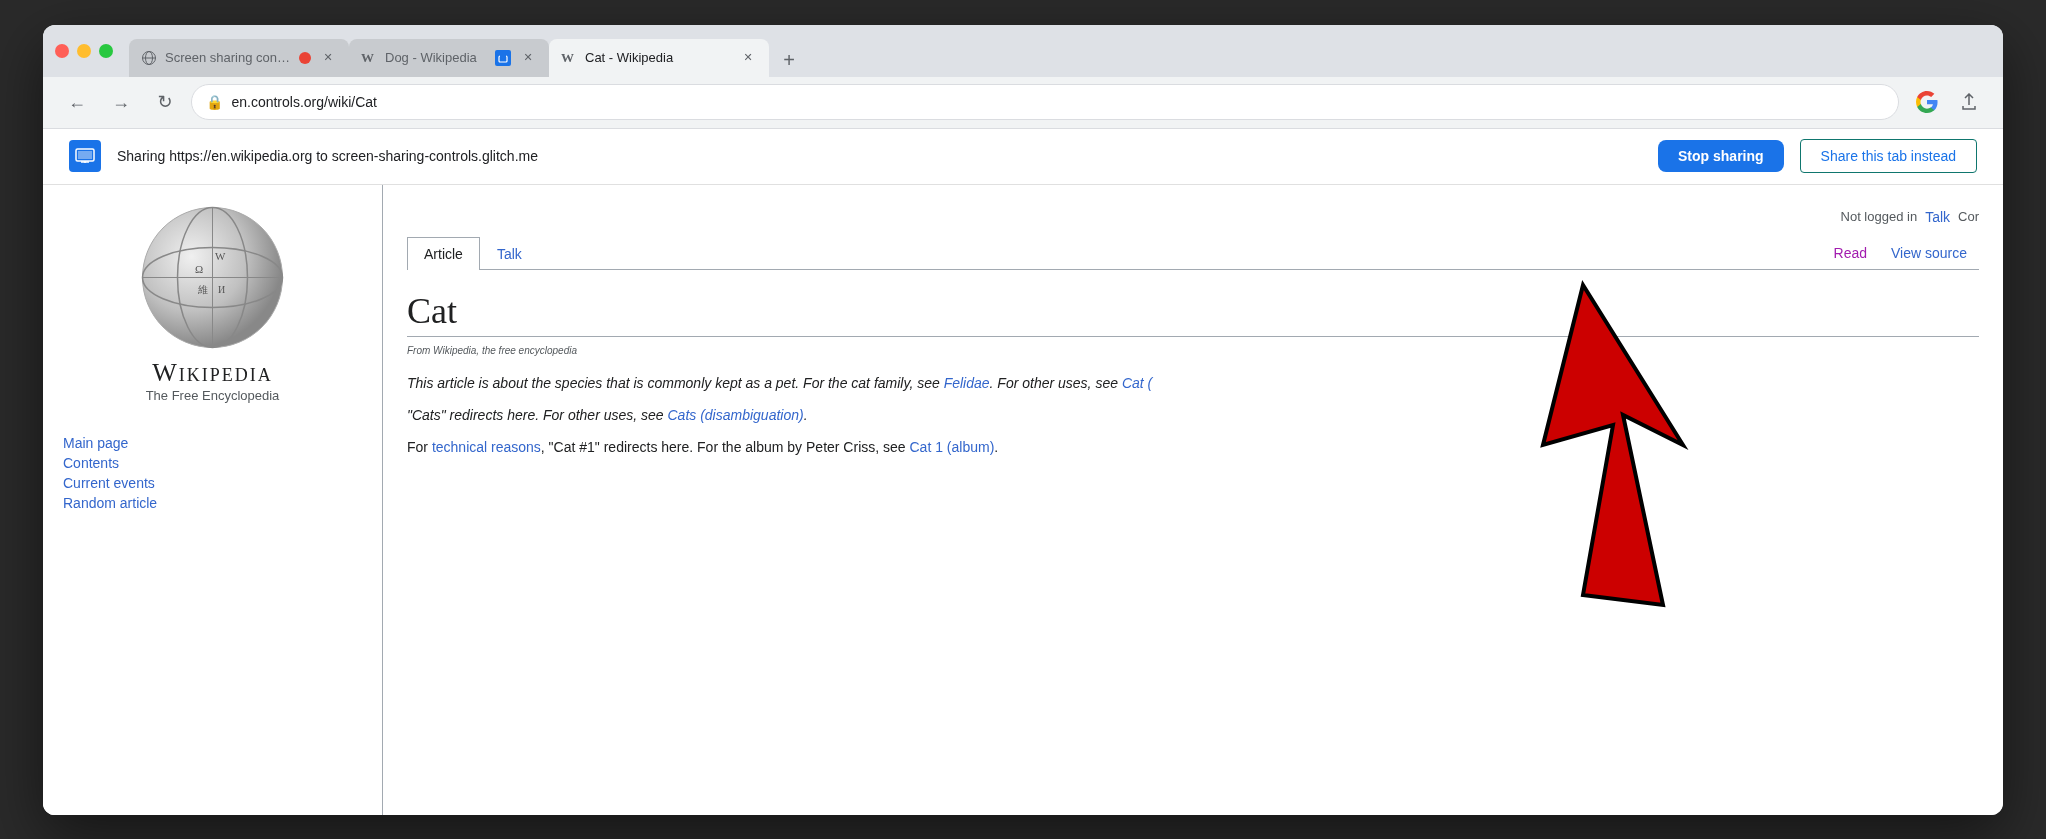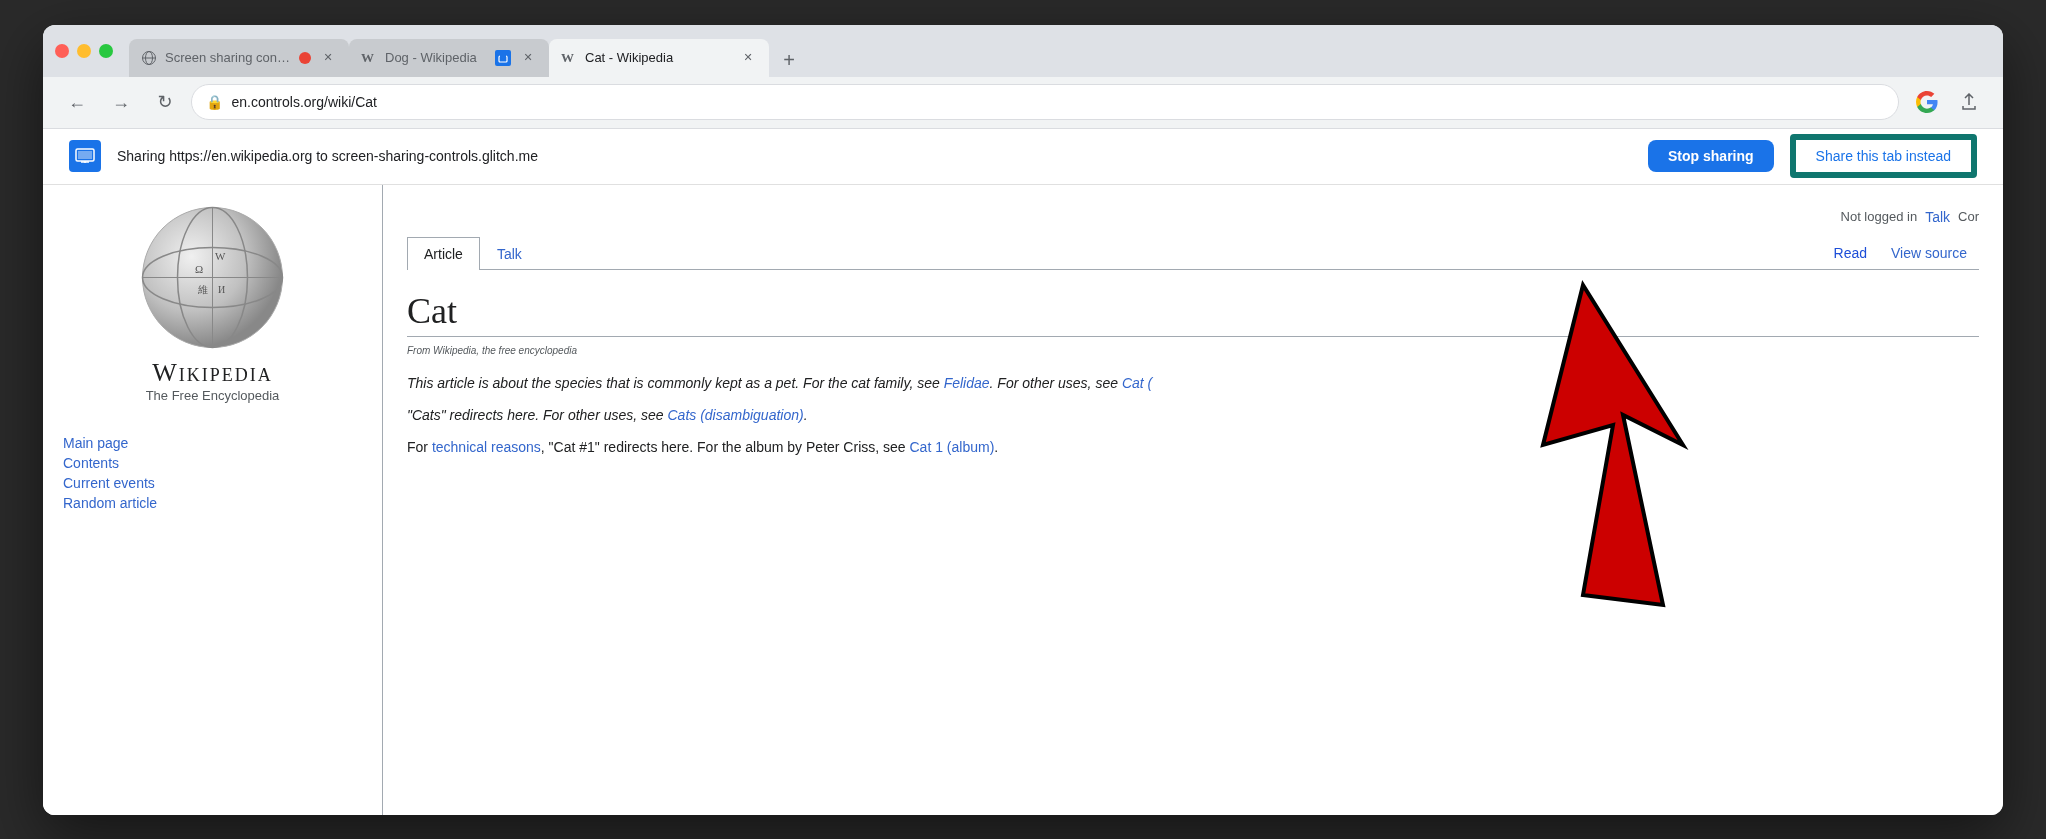--- a/index.html
+++ b/index.html
@@ -217,21 +217,21 @@
       border-radius: 8px;
       padding: 8px 20px;
       font-size: 14px;
       font-weight: 700;
       cursor: pointer;
       white-space: nowrap;
     }
     .share-tab-btn {
       background: white;
       color: #1a73e8;
-      border: 6px solid #0f766e;
+      border: 1px solid #0f766e;
       border-radius: 4px;
       padding: 8px 20px;
       font-size: 14px;
       font-weight: 500;
       cursor: pointer;
       white-space: nowrap;
     }
 
     
     .page-content {
@@ -313,21 +313,21 @@
       color: #202122;
       background: white;
       border-color: #a2a9b1;
       border-bottom-color: white;
       cursor: default;
     }
     .wiki-tab-spacer { flex: 1; }
     .wiki-tab-right {
       padding: 8px 12px;
       font-size: 14px;
-      color: #1d4ed8;
+      color: #a21caf;
       cursor: pointer;
     }
     .wiki-tab-right.blue { color: #3366cc; }
 
     .wiki-article-title {
       font-family: 'Linux Libertine', Georgia, serif;
       font-size: 36px;
       color: #202122;
       font-weight: normal;
       margin-bottom: 8px;

